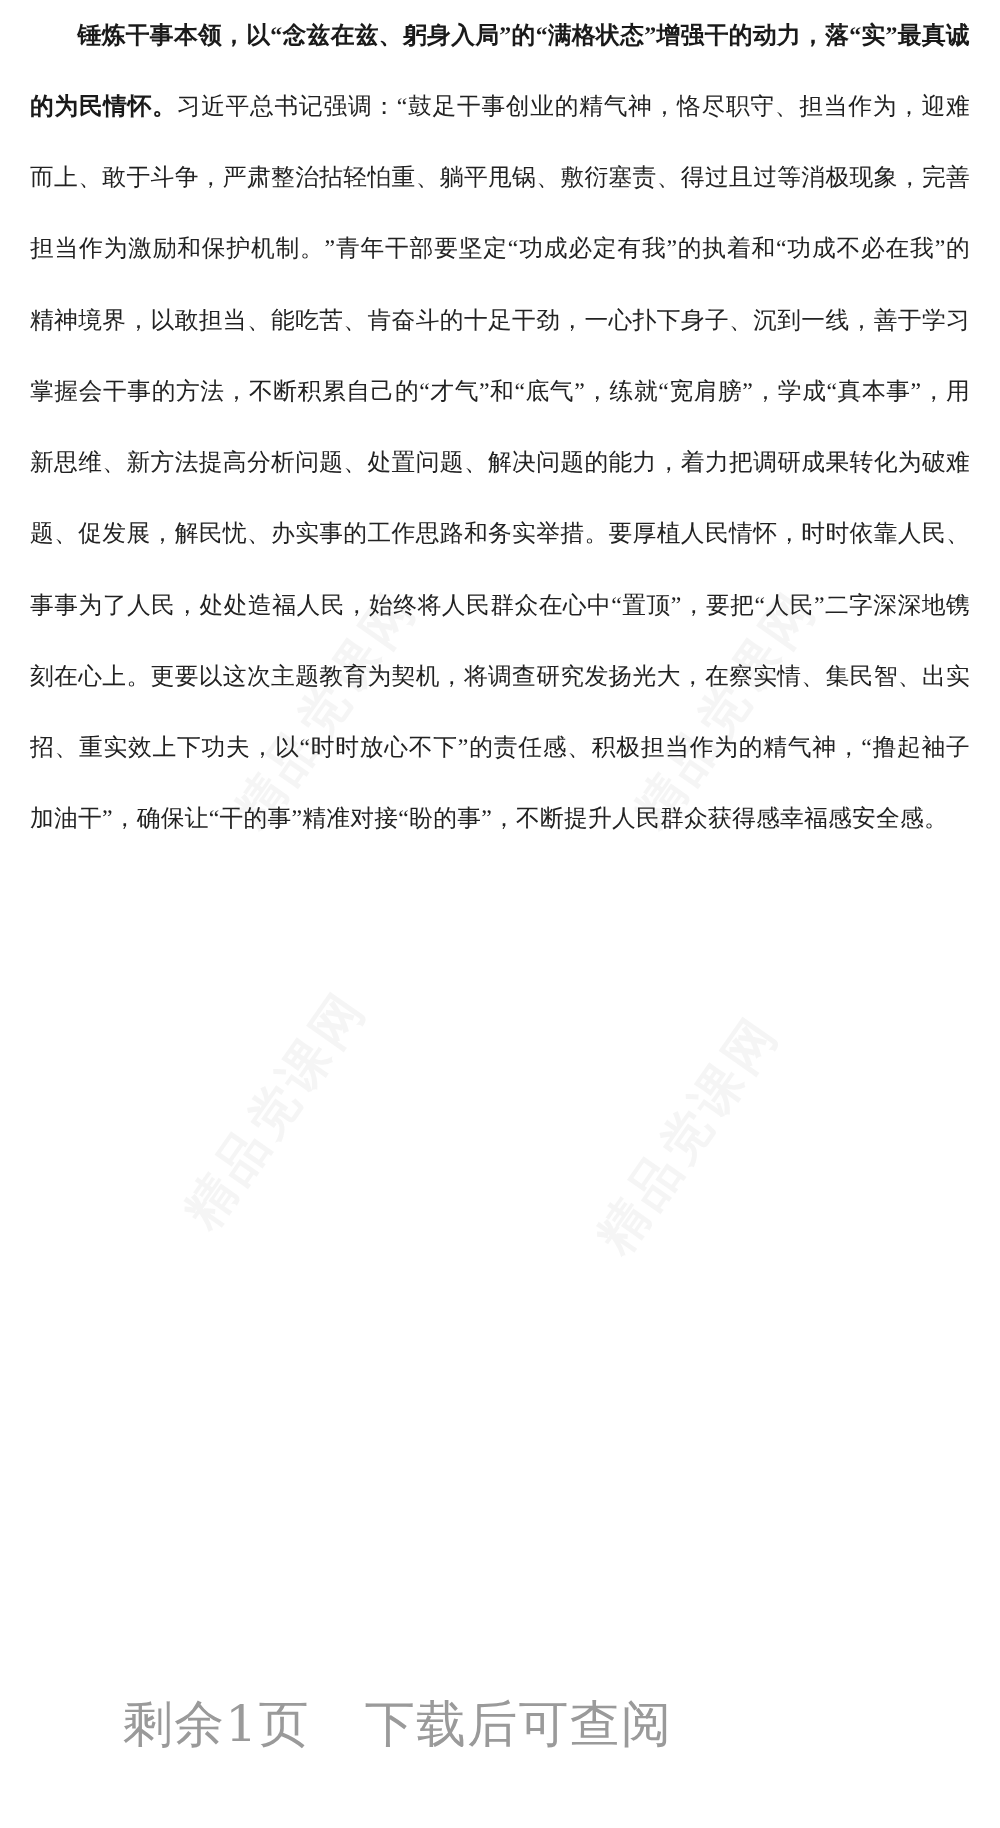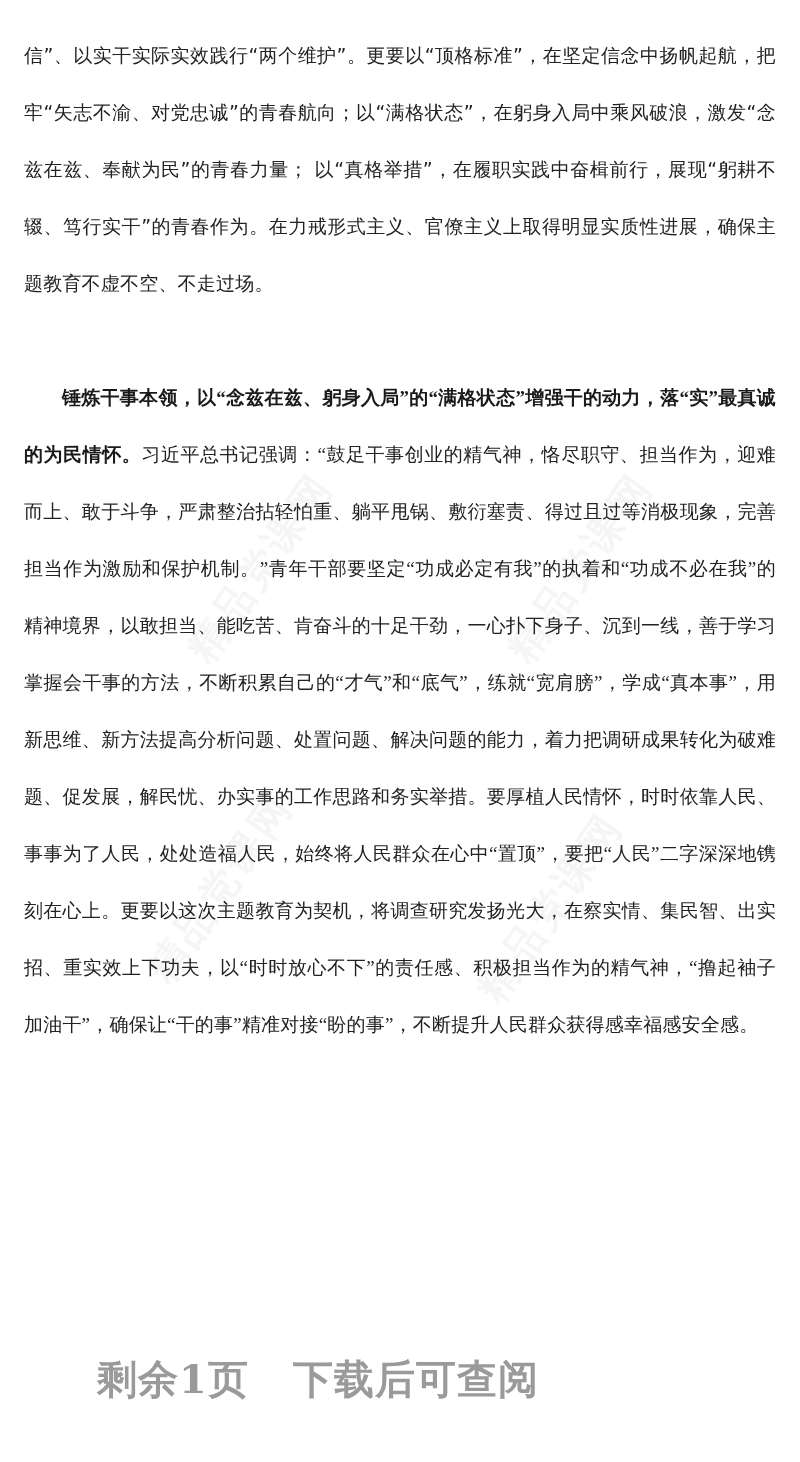--- a/index.html
+++ b/index.html
@@ -43,39 +43,36 @@
       pointer-events: none;
       letter-spacing: 4px;
     }
     .footer-banner {
       position: absolute;
       left: 0;
       top: 1352px;
       width: 636px;
       text-align: center;
       font-family: "DejaVu Serif", "Liberation Serif", serif;
-      font-weight: bold;
+      font-weight: normal;
       font-size: 40px;
       color: #9a9a9a;
       letter-spacing: 1px;
     }
     .footer-banner .gap { display: inline-block; width: 44px; }
   </style>
 </head>
 <body>
 
 <div class="watermark" style="left:150px; top:540px;">精品党课网</div>
 <div class="watermark" style="left:470px; top:540px;">精品党课网</div>
 <div class="watermark" style="left:110px; top:860px;">精品党课网</div>
 <div class="watermark" style="left:440px; top:880px;">精品党课网</div>
 
 <div class="page">
-  <p class="para p1">
-    <span class="bold"></span><span>信”、以实干实际实效践行“两个维护”。更要以“顶格标准”，在坚定信念中扬帆起航，把牢“矢志不渝、对党忠诚”的青春航向；以“满格状态”，在躬身入局中乘风破浪，激发“念兹在兹、奉献为民”的青春力量； 以“真格举措”，在履职实践中奋楫前行，展现“躬耕不辍、笃行实干”的青春作为。在力戒形式主义、官僚主义上取得明显实质性进展，确保主题教育不虚不空、不走过场。</span>
-  </p>
   <p class="para indent">
     <span class="bold">锤炼干事本领，以“念兹在兹、躬身入局”的“满格状态”增强干的动力，落“实”最真诚的为民情怀。</span><span>习近平总书记强调：“鼓足干事创业的精气神，恪尽职守、担当作为，迎难而上、敢于斗争，严肃整治拈轻怕重、躺平甩锅、敷衍塞责、得过且过等消极现象，完善担当作为激励和保护机制。”青年干部要坚定“功成必定有我”的执着和“功成不必在我”的精神境界，以敢担当、能吃苦、肯奋斗的十足干劲，一心扑下身子、沉到一线，善于学习掌握会干事的方法，不断积累自己的“才气”和“底气”，练就“宽肩膀”，学成“真本事”，用新思维、新方法提高分析问题、处置问题、解决问题的能力，着力把调研成果转化为破难题、促发展，解民忧、办实事的工作思路和务实举措。要厚植人民情怀，时时依靠人民、事事为了人民，处处造福人民，始终将人民群众在心中“置顶”，要把“人民”二字深深地镌刻在心上。更要以这次主题教育为契机，将调查研究发扬光大，在察实情、集民智、出实招、重实效上下功夫，以“时时放心不下”的责任感、积极担当作为的精气神，“撸起袖子加油干”，确保让“干的事”精准对接“盼的事”，不断提升人民群众获得感幸福感安全感。</span>
   </p>
 </div>
 
 <div class="footer-banner">
   <span>剩余1页</span><span class="gap"></span><span>下载后可查阅</span>
 </div>
 
 </body></html>

